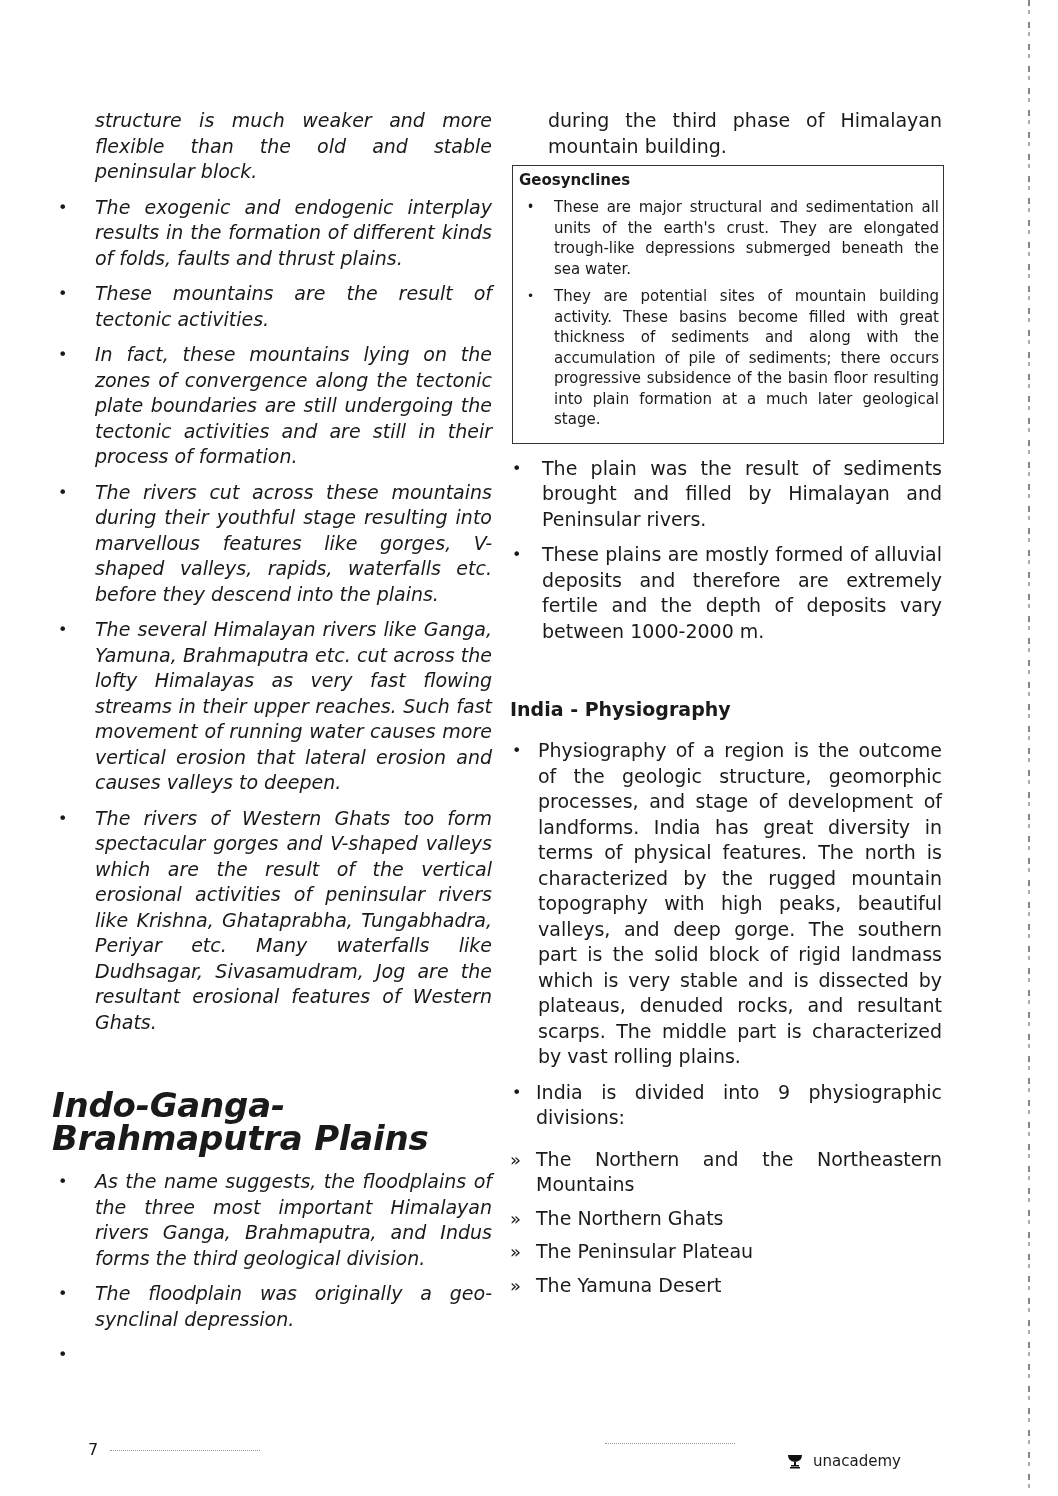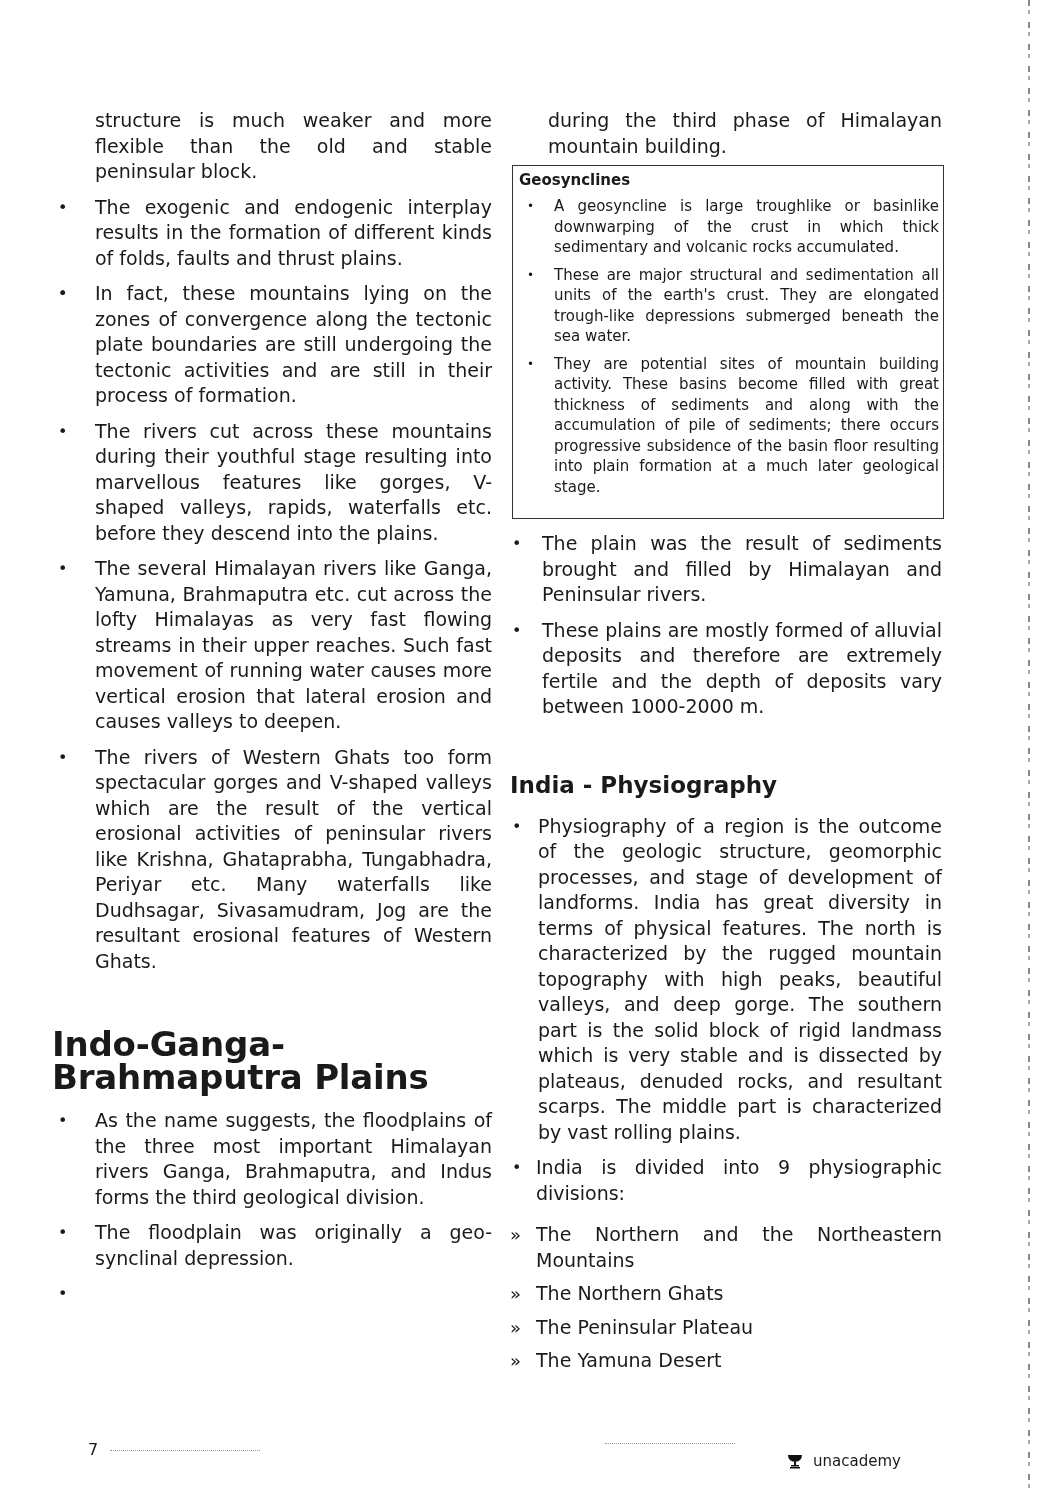--- a/index.html
+++ b/index.html
@@ -13,21 +13,21 @@
     }
     .scan-edge {
       position: absolute; right: 28px; top: 0; width: 2px; height: 1496px;
       background: repeating-linear-gradient(to bottom, #555 0 6px, transparent 6px 10px, #888 10px 14px, transparent 14px 22px);
       opacity: 0.7;
     }
     .col {
       position: absolute;
       top: 108px;
     }
-    .col-left { left: 52px; width: 440px; }
+    .col-left { left: 52px; width: 440px; font-style: italic; }
     .col-right { left: 510px; width: 432px; }
     .para {
       font-size: 19px;
       line-height: 25.5px;
       text-align: justify;
       margin: 0;
     }
     .cont { padding-left: 43px; margin-bottom: 10px; }
     .bullet {
       position: relative;
@@ -41,26 +41,26 @@
     .bullet .raquo {
       position: absolute; left: 0; top: 0;
       font-size: 18px;
     }
     .heading-left {
       font-size: 34px; font-weight: bold; line-height: 33px;
       margin: 54px 0 14px 0;
       letter-spacing: -0.2px;
     }
     .heading-right {
-      font-size: 23px; font-weight: bold; line-height: 30px;
+      font-size: 19px; font-weight: bold; line-height: 30px;
       margin: 50px 0 14px 0;
     }
     .box {
       border: 1.5px solid #333;
-      padding: 4px 4px 14px 6px;
+      padding: 4px 4px 6px 6px;
       margin: 6px 0 12px 2px;
       width: 420px;
     }
     .box-title {
       font-size: 15px; font-weight: bold; margin: 0 0 6px 0; line-height: 20px;
     }
     .box-item {
       position: relative; padding-left: 35px; margin-bottom: 7px;
       font-size: 15px; line-height: 20.5px; text-align: justify;
     }
@@ -91,20 +91,21 @@
 
 <div class="col col-left">
   <p class="para cont">structure is much weaker and more flexible than the old and stable peninsular block.</p>
 
   <div class="para bullet">
     <span class="dot">•</span>
     <span>The exogenic and endogenic interplay results in the formation of different kinds of folds, faults and thrust plains.</span>
   </div>
   <div class="para bullet">
     <span class="dot">•</span>
+    <span>These mountains are the result of tectonic activities.</span>
   </div>
   <div class="para bullet">
     <span class="dot">•</span>
     <span>In fact, these mountains lying on the zones of convergence along the tectonic plate boundaries are still undergoing the tectonic activities and are still in their process of formation.</span>
   </div>
   <div class="para bullet">
     <span class="dot">•</span>
     <span>The rivers cut across these mountains during their youthful stage resulting into marvellous features like gorges, V-shaped valleys, rapids, waterfalls etc. before they descend into the plains.</span>
   </div>
   <div class="para bullet">
@@ -131,21 +132,20 @@
   </div>
 </div>
 
 <div class="col col-right">
   <p class="para cont" style="padding-left:38px;margin-bottom:4px;">during the third phase of Himalayan mountain building.</p>
 
   <div class="box">
     <div class="box-title">Geosynclines</div>
     <div class="box-item">
       <span class="dot">•</span>
-      <span>A geosyncline is large troughlike or basinlike downwarping of the crust in which thick sedimentary and volcanic rocks accumulated.</span>
     </div>
     <div class="box-item">
       <span class="dot">•</span>
       <span>These are major structural and sedimentation all units of the earth's crust. They are elongated trough-like depressions submerged beneath the sea water.</span>
     </div>
     <div class="box-item">
       <span class="dot">•</span>
       <span>They are potential sites of mountain building activity. These basins become filled with great thickness of sediments and along with the accumulation of pile of sediments; there occurs progressive subsidence of the basin floor resulting into plain formation at a much later geological stage.</span>
     </div>
   </div>

